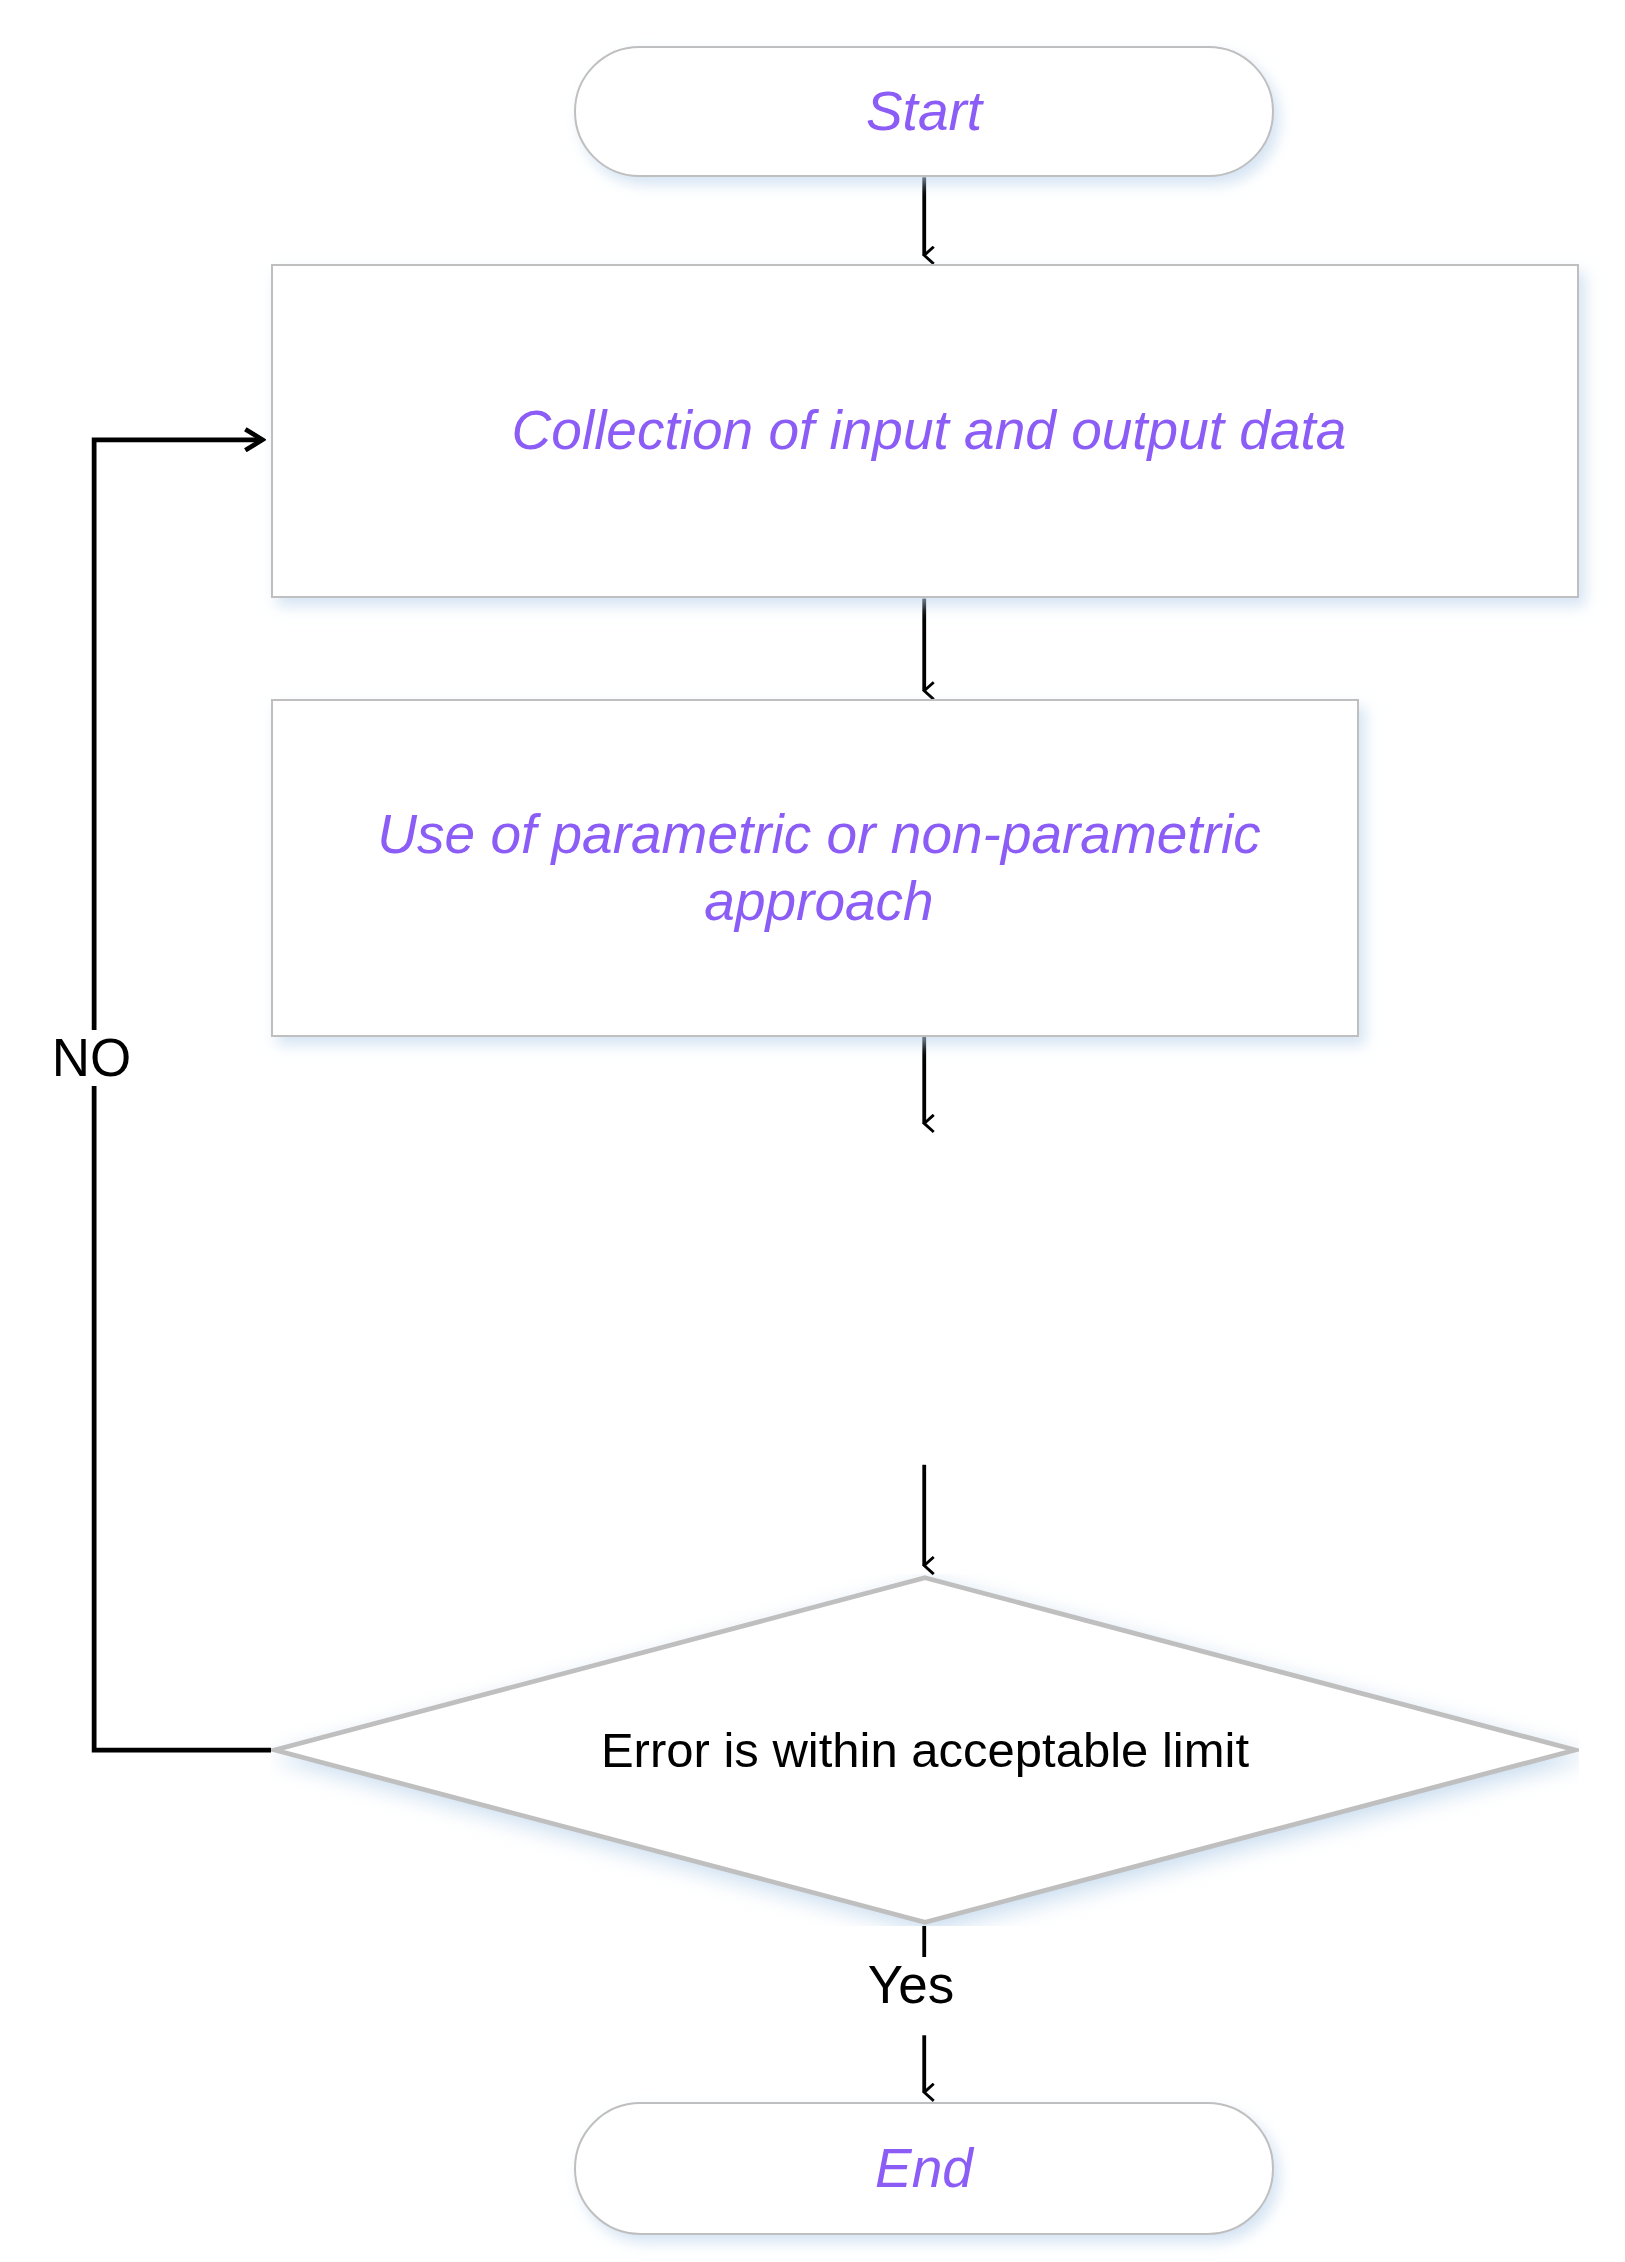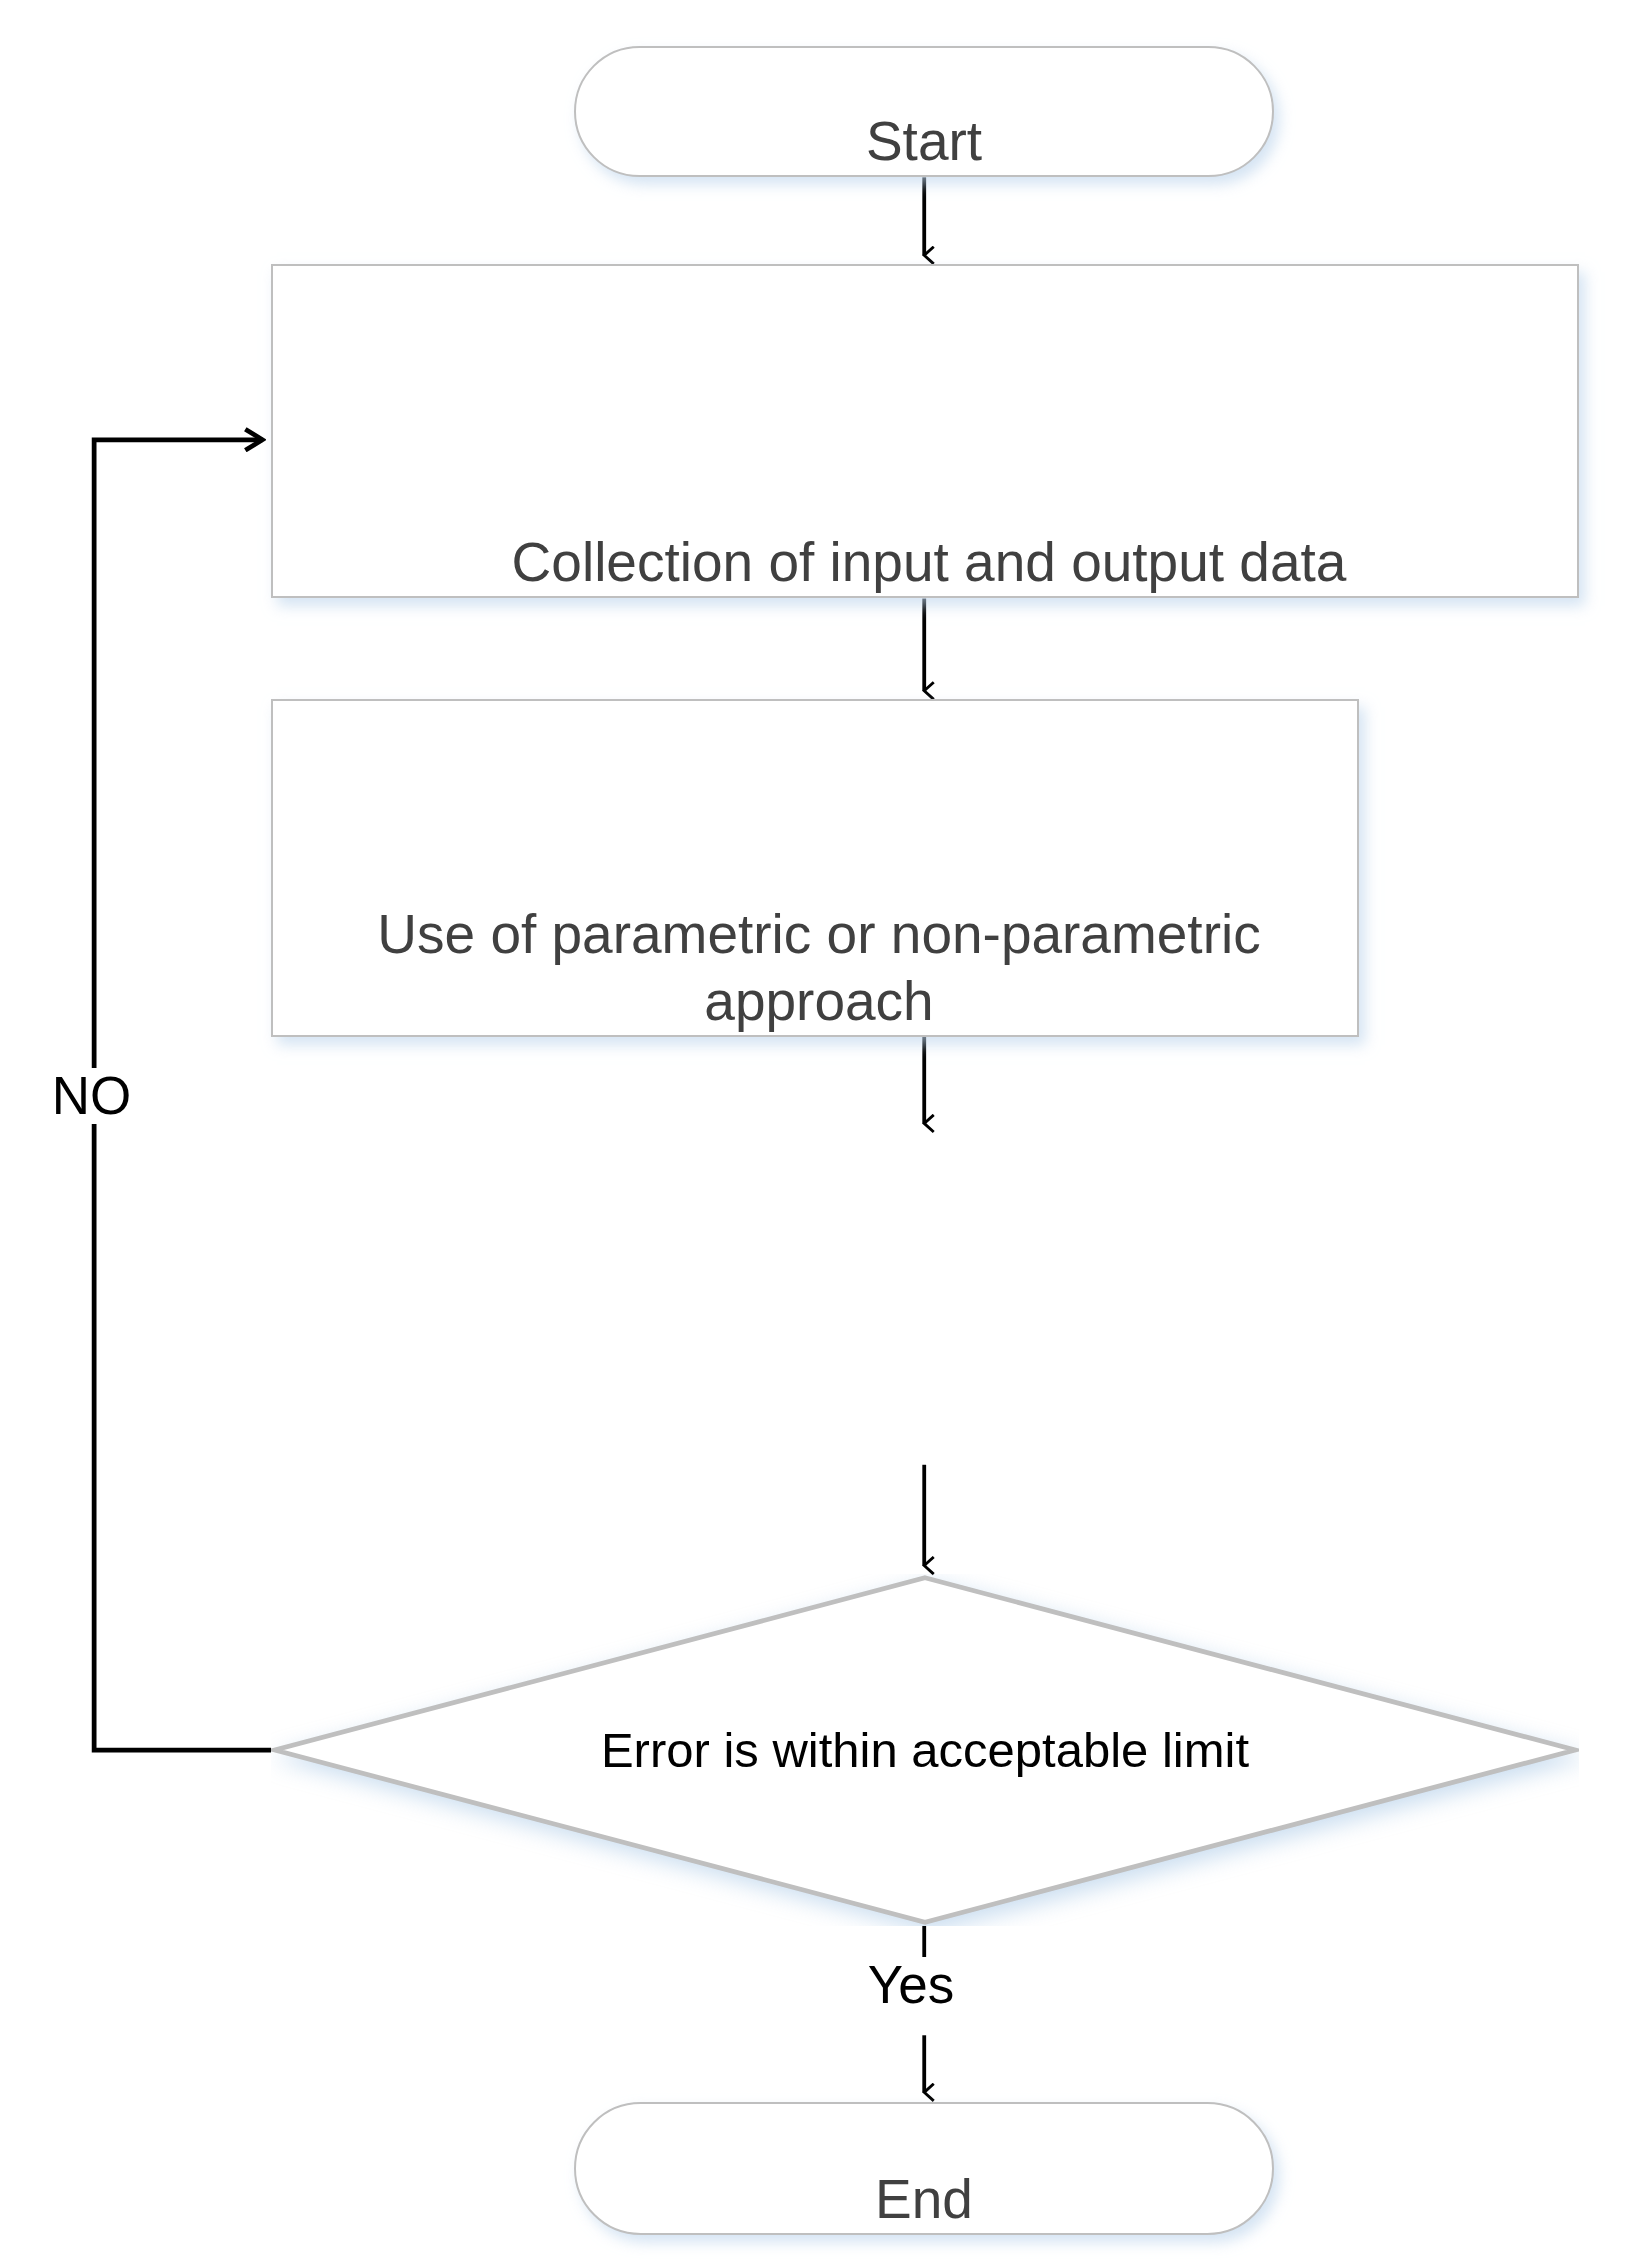--- a/index.html
+++ b/index.html
@@ -15,26 +15,27 @@
     width: 1625px;
     height: 2263px;
     background: #ffffff;
     overflow: hidden;
   }
   .shape {
     position: absolute;
     box-sizing: border-box;
     background: #ffffff;
     display: flex;
-    align-items: flex-end;
+    align-items: center;
     justify-content: center;
     text-align: center;
-    color: #404040;
+    color: #8b5cf6;
     line-height: 1.22;
     white-space: pre-line;
+    font-style: italic;
   }
   .terminator {
     border: 2.9px solid #bfbfbf;
     border-radius: 68px;
     box-shadow: 5.7px 7.6px 13.3px rgba(190, 214, 236, 0.65);
     font-size: 55px;
   }
   .process {
     border: 2.9px solid #bfbfbf;
     box-shadow: 5.7px 7.6px 13.3px rgba(190, 214, 236, 0.65);
@@ -78,21 +79,21 @@
   .edge-label {
     position: absolute;
     font-size: 53px;
     color: #000000;
     background: #ffffff;
     padding: 0 5.7px;
     line-height: 1.05;
   }
   #no-label {
     left: 46px;
-    top: 1068px;
+    top: 1030px;
   }
   #yes-label {
     left: 862px;
     top: 1957px;
   }
 </style>
 </head>
 <body>
 
 <div id="canvas">

